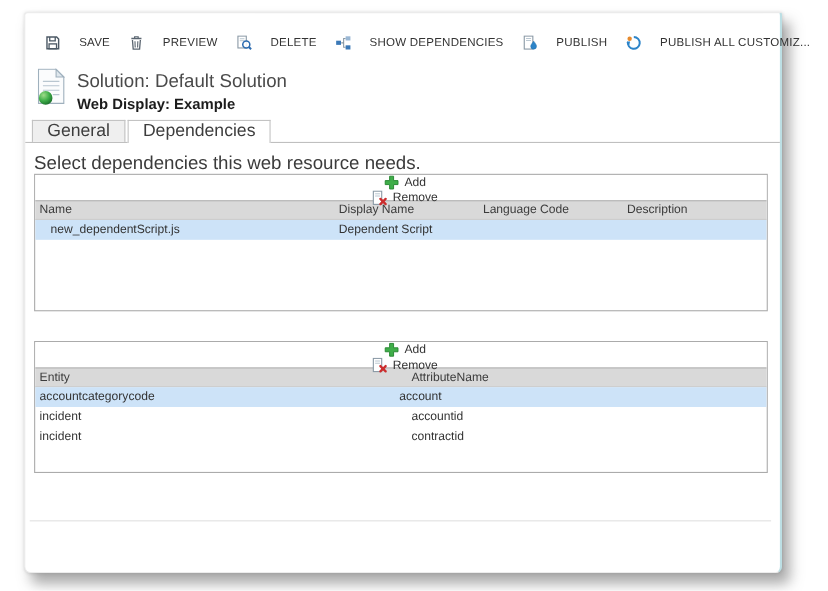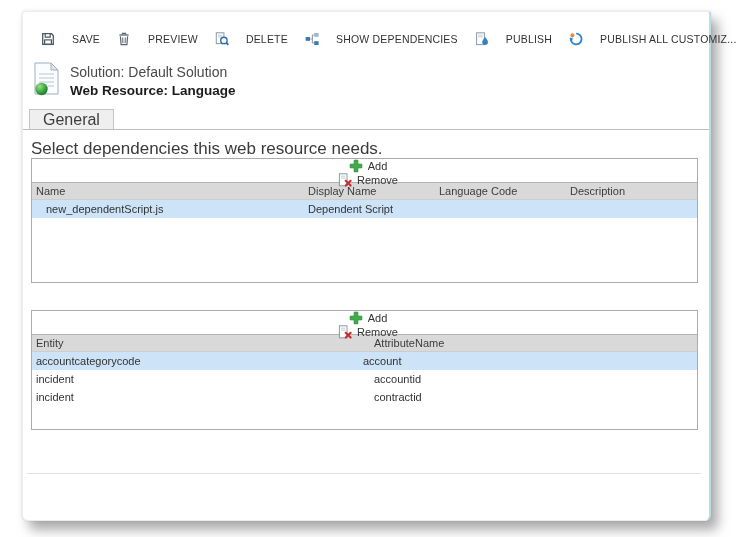--- a/index.html
+++ b/index.html
@@ -19,21 +19,21 @@
   }
 
   
   .cmdbar{position:absolute;top:20px;left:18px;display:flex;gap:17px;align-items:center;}
   .cmd{display:flex;align-items:center;gap:17px;background:none;border:none;padding:0;
        font-family:inherit;font-size:10.5px;color:#333;letter-spacing:.2px;cursor:pointer;white-space:nowrap;}
   .cmd .icon{display:inline-flex;width:14px;height:14px;}
 
   
   .header{position:absolute;top:50px;left:11px;display:flex;gap:10px;align-items:flex-start;}
-  .hdr-text .solution{font-size:14px;color:#4a4a4a;margin:2px 0 3px 0;}
+  .hdr-text .solution{font-size:17px;color:#4a4a4a;margin:2px 0 3px 0;}
   .hdr-text .title{font-size:13.5px;font-weight:bold;color:#1c1c1c;}
 
   
   .tabstrip{position:absolute;top:97px;left:0;width:100%;height:21px;box-sizing:border-box;
             border-bottom:1px solid #bfbfbf;padding-left:6px;display:flex;align-items:flex-end;}
   .tab{height:20px;line-height:19px;padding:0 13px;font-size:16px;color:#3d3d3d;
        border:1px solid #c3c3c3;border-bottom:none;background:#efefef;margin-right:2px;
        box-sizing:border-box;cursor:pointer;}
   .tab.active{background:#fff;height:21px;margin-bottom:-1px;}
 
@@ -149,26 +149,27 @@
           <line x1="5" y1="12" x2="20" y2="12"></line>
           <line x1="5" y1="16" x2="20" y2="16"></line>
           <line x1="5" y1="20" x2="20" y2="20"></line>
           <line x1="14" y1="24" x2="20" y2="24"></line>
         </g>
         <circle cx="7.5" cy="27" r="6.2" fill="url(#orb)"></circle>
       </svg>
     </span>
     <div class="hdr-text">
       <div class="solution">Solution: Default Solution</div>
-      <div class="title">Web Resource: Language</div>
+      <div class="title">Web Display: Example</div>
     </div>
   </div>
 
   <div class="tabstrip">
     <div class="tab">General</div>
+    <div class="tab active">Dependencies</div>
   </div>
 
   <div class="content">
     <div class="instruction">Select dependencies this web resource needs.</div>
 
     <div class="grid" id="grid1">
       <div class="grid-toolbar">
         <button class="gbtn">
           <span class="icon">
             <svg viewBox="0 0 14 14" width="14" height="14">

